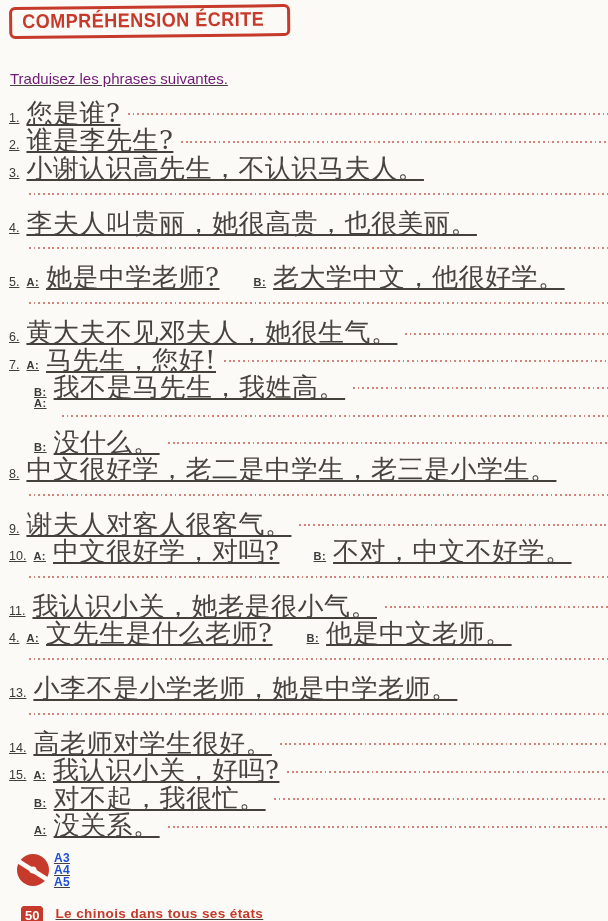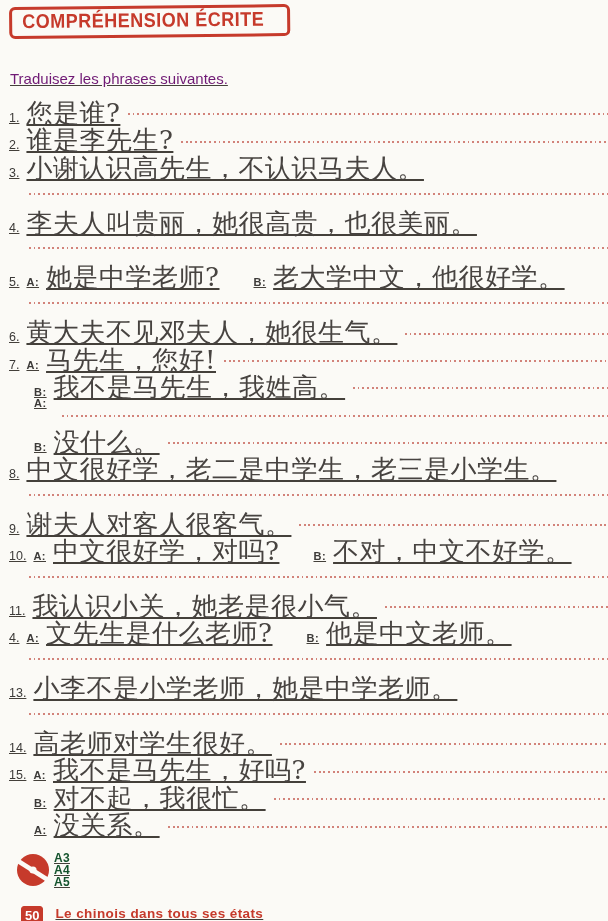--- a/index.html
+++ b/index.html
@@ -98,21 +98,21 @@
   }
   .tracks {
     display:flex;
     flex-direction:column;
     justify-content:center;
     margin-left:4px;
   }
   .tracks span {
     font-size:12px;
     font-weight:bold;
-    color:#14532d;
+    color:#1d4ed8;
     line-height:12px;
     letter-spacing:0.3px;
   }
   
   .footer {
     display:flex;
     align-items:center;
     margin:17px 0 0 21px;
   }
   .page-badge {
@@ -292,21 +292,21 @@
         <span class="num">14.</span>
         <span class="seg">
           <span class="zh">高老师对学生很好。</span>
         </span>
         <span class="dotfill"></span>
       </div>
       <div class="row">
         <span class="num">15.</span>
         <span class="seg">
           <span class="speaker">A:</span>
-          <span class="zh">我不是马先生，好吗?</span>
+          <span class="zh">我认识小关，好吗?</span>
         </span>
         <span class="dotfill"></span>
       </div>
       <div class="row indent">
         <span class="seg">
           <span class="speaker">B:</span>
           <span class="zh">对不起，我很忙。</span>
         </span>
         <span class="dotfill"></span>
       </div>

